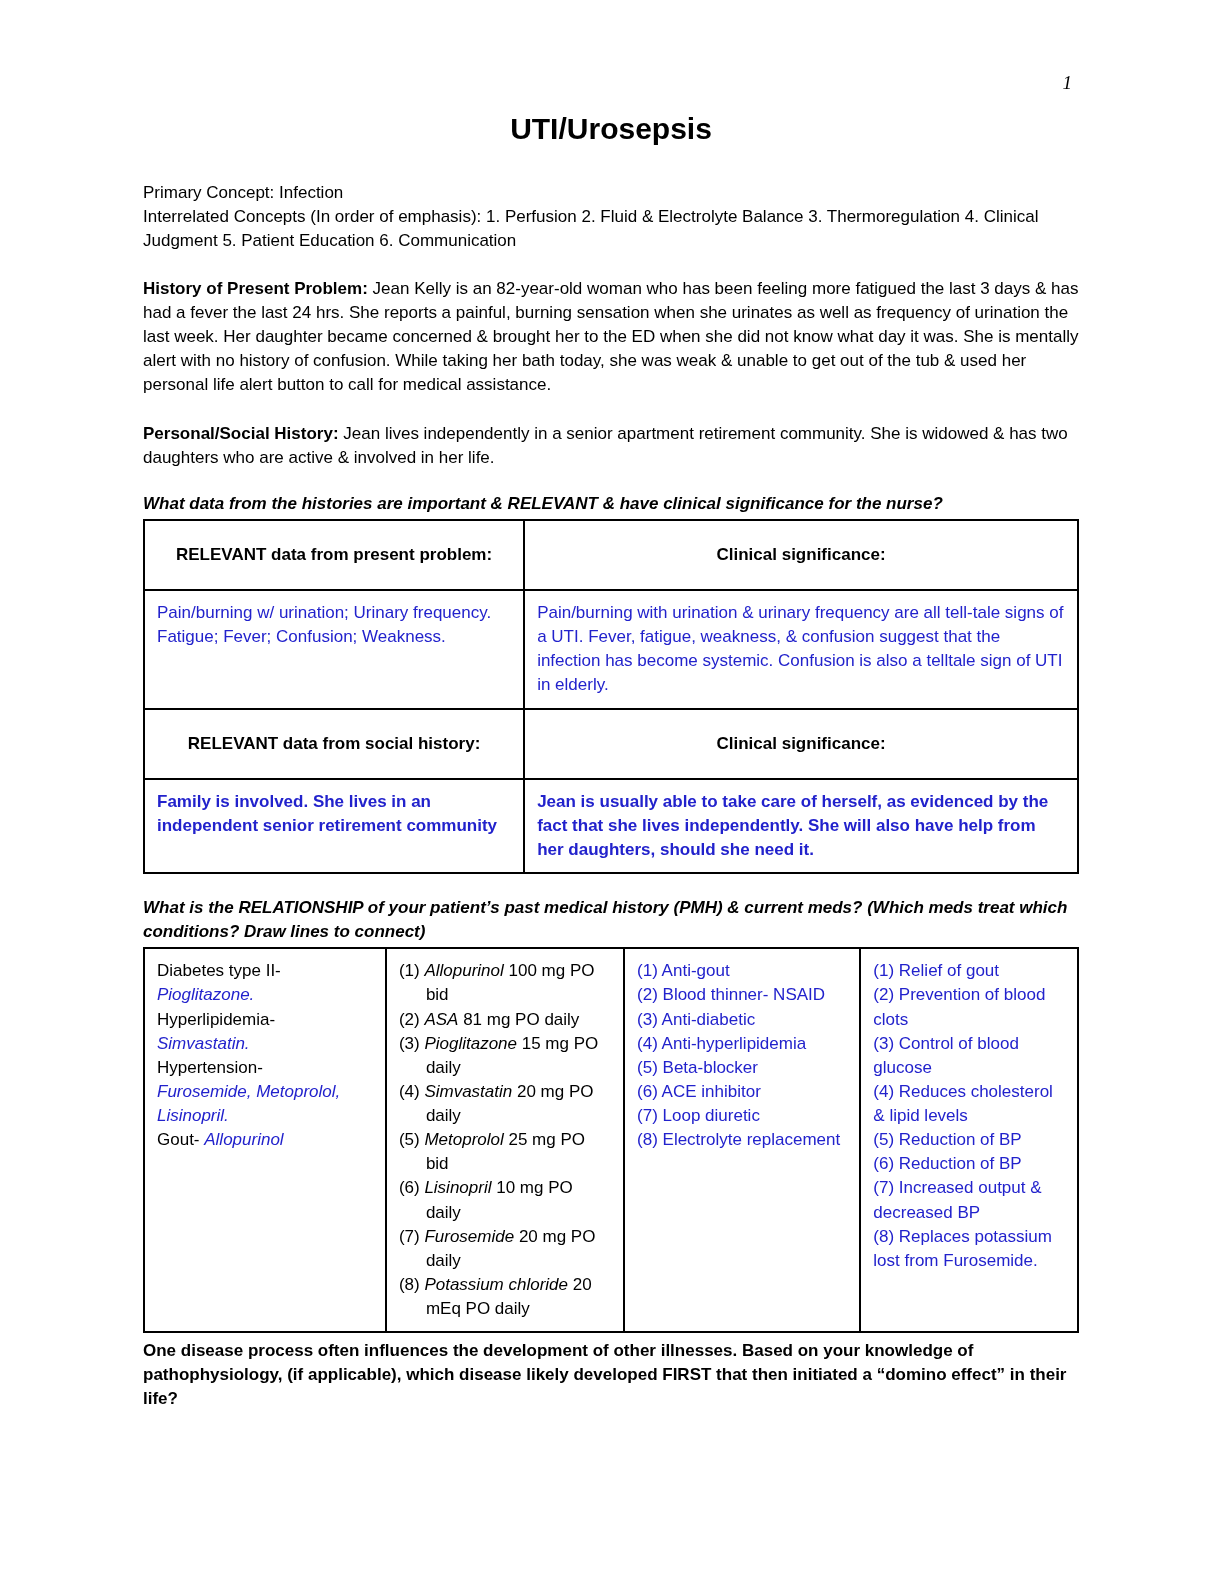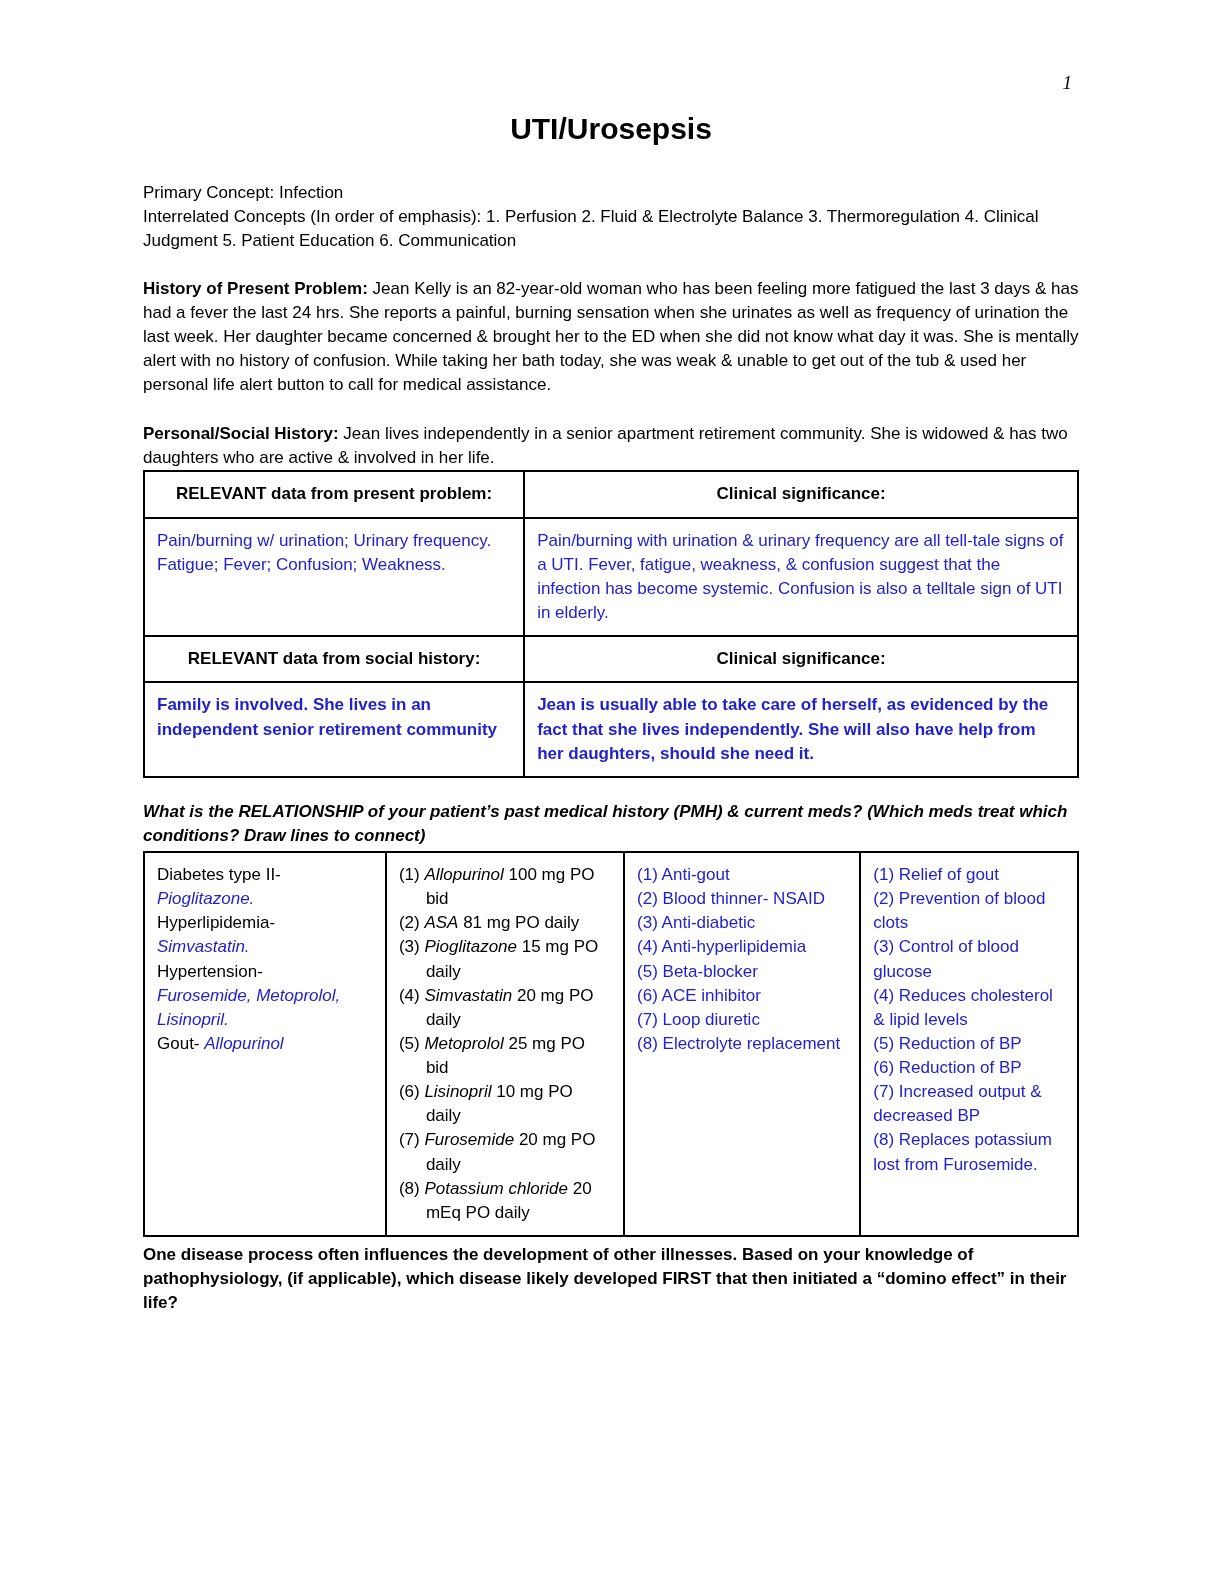--- a/index.html
+++ b/index.html
@@ -47,21 +47,21 @@
     table-layout: fixed;
   }
   table.doc-table th, table.doc-table td {
     border: 2px solid #000;
     vertical-align: top;
   }
   table.doc-table th {
     font-weight: bold;
     text-align: center;
     vertical-align: middle;
-    padding: 10px 8px;
+    padding: 22px 8px;
     border-radius: 18px;
   }
   table.doc-table td { padding: 10px 12px; }
   .ink { color: var(--ink); }
   .seg-bi { color: var(--ink); font-style: italic; }
   .seg-i  { font-style: italic; }
   
   .rel-col1 { width: 40.7%; }
   .rel-col2 { width: 59.3%; }
   .rel-head-row  { height: 47px; }
@@ -90,20 +90,21 @@
 
   <h1 class="doc-title">UTI/Urosepsis</h1>
 
   <div class="para">Primary Concept: Infection</div>
   <div class="para block-gap">Interrelated Concepts (In order of emphasis): 1. Perfusion 2. Fluid &amp; Electrolyte Balance 3. Thermoregulation 4. Clinical Judgment 5. Patient Education 6. Communication</div>
 
   <div class="para block-gap"><b class="inline-label">History of Present Problem:</b><span> Jean Kelly is an 82-year-old woman who has been feeling more fatigued the last 3 days &amp; has had a fever the last 24 hrs. She reports a painful, burning sensation when she urinates as well as frequency of urination the last week. Her daughter became concerned &amp; brought her to the ED when she did not know what day it was. She is mentally alert with no history of confusion. While taking her bath today, she was weak &amp; unable to get out of the tub &amp; used her personal life alert button to call for medical assistance.</span></div>
 
   <div class="para"><b class="inline-label">Personal/Social History:</b><span> Jean lives independently in a senior apartment retirement community. She is widowed &amp; has two daughters who are active &amp; involved in her life.</span></div>
 
+  <div class="question">What data from the histories are important &amp; RELEVANT &amp; have clinical significance for the nurse?</div>
 
   <table class="doc-table">
     <colgroup>
         <col class="rel-col1">
         <col class="rel-col2">
       </colgroup>
     <tbody>
         <tr class="rel-head-row">
       <th>RELEVANT data from present problem:</th>
       <th>Clinical significance:</th>

